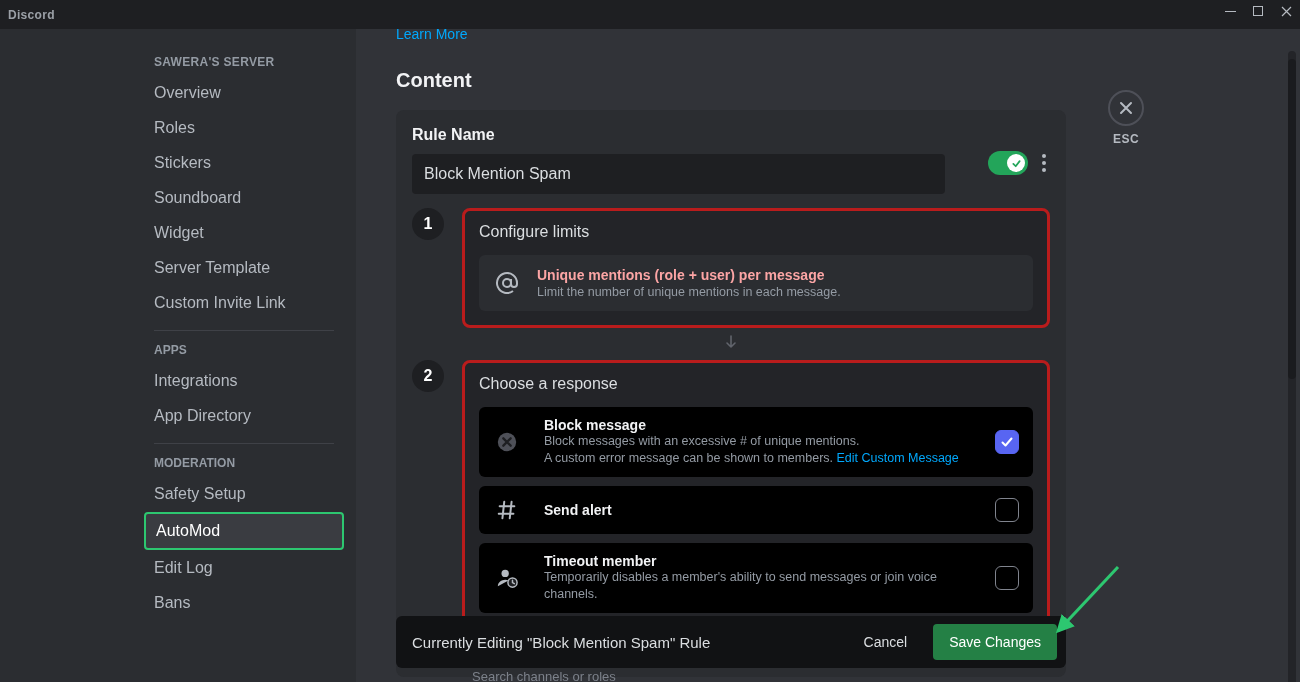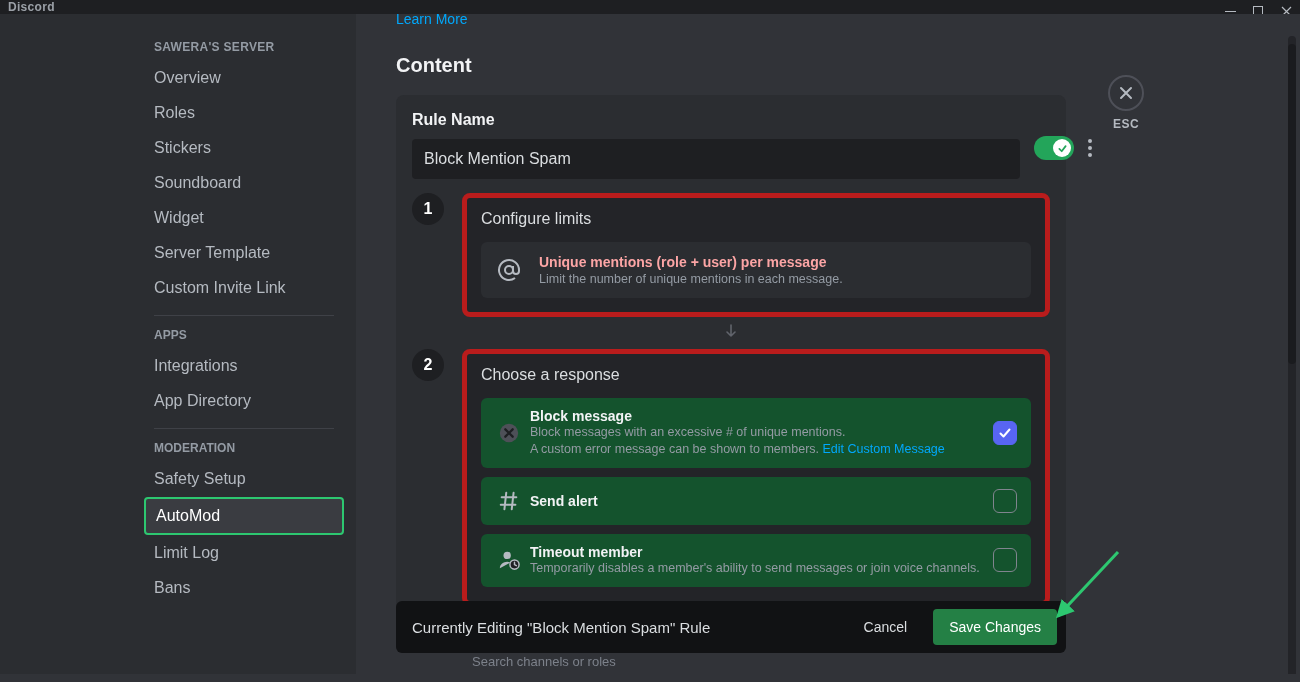--- a/index.html
+++ b/index.html
@@ -1,19 +1,19 @@
 <!DOCTYPE html>
 <html><head>
 <meta charset="utf-8">
 <style>
   * { margin:0; padding:0; box-sizing:border-box; font-family:"gg sans","Helvetica Neue",Helvetica,Arial,sans-serif; }
   body { width:1300px; height:682px; background:#313338; color:#dbdee1; overflow:hidden; position:relative; }
 
   
-  .titlebar { height:14px; background:#1e1f22; display:flex; align-items:center; padding:0 8px; font-size:12px; color:#9ba0a7; position:relative; }
+  .titlebar { height:29px; background:#1e1f22; display:flex; align-items:center; padding:0 8px; font-size:12px; color:#9ba0a7; position:relative; }
   .titlebar .app-name { font-weight:600; letter-spacing:0.3px; }
   .titlebar .win-ctrls { position:absolute; right:0; top:0; height:22px; display:flex; }
   .win-btn { width:28px; display:flex; align-items:center; justify-content:center; font-size:12px; color:#b5bac1; cursor:default; }
 
   .wrap { display:flex; height:660px; }
 
   
   .sidebar-col { width:356px; background:#2b2d31; display:flex; justify-content:flex-end; }
   .sidebar { width:224px; padding:20px 12px 20px 12px; overflow:hidden; }
   .side-header { font-size:12px; font-weight:700; letter-spacing:0.3px; color:#949ba4; padding:6px 10px; }
@@ -31,46 +31,46 @@
   .esc-circle { width:36px; height:36px; border:2px solid #4e5058; border-radius:50%; display:flex; align-items:center; justify-content:center; color:#b5bac1; cursor:pointer; }
   .esc-label { color:#b5bac1; font-size:12px; font-weight:600; margin-top:6px; letter-spacing:0.5px;}
 
   .content-area { position:absolute; top:40px; left:40px; width:670px; }
   .content-title { color:#f2f3f5; font-size:20px; font-weight:600; margin-bottom:18px; }
 
   .card { background:#2b2d31; border-radius:8px; padding:16px; }
   .rule-row { display:flex; align-items:flex-start; gap:14px; }
   .rule-left { flex:1; }
   .rule-label { color:#f2f3f5; font-size:16px; font-weight:600; margin-bottom:10px; }
-  .rule-input { width:608px; height:40px; background:#1e1f22; border:none; border-radius:4px; color:#dbdee1; font-size:16px; padding:0 12px; outline:none; }
+  .rule-input { width:533px; height:40px; background:#1e1f22; border:none; border-radius:4px; color:#dbdee1; font-size:16px; padding:0 12px; outline:none; }
   .rule-right { display:flex; align-items:center; gap:10px; padding-top:24px; }
 
   .toggle { width:40px; height:24px; background:#23a55a; border-radius:12px; position:relative; cursor:pointer; }
   .toggle .thumb { width:18px; height:18px; background:#fff; border-radius:50%; position:absolute; top:3px; right:3px; display:flex; align-items:center; justify-content:center; color:#23a55a; font-size:11px; font-weight:700;}
   .kebab { display:flex; flex-direction:column; gap:3px; padding:4px; cursor:pointer; }
   .kebab span { width:4px; height:4px; background:#b5bac1; border-radius:50%; }
 
   .step { display:flex; gap:18px; margin-top:14px; }
   .step-num { width:32px; height:32px; background:#1e1f22; border-radius:50%; color:#fff; font-size:16px; font-weight:600; display:flex; align-items:center; justify-content:center; flex-shrink:0; }
-  .step-body { flex:1; background:#232428; border:5px solid #b91c1c; border-radius:8px; padding:14px; }
+  .step-body { flex:1; background:#232428; border:3px solid #b91c1c; border-radius:8px; padding:14px; }
   .step-body.no-pad { padding:12px 14px 14px 14px; }
   .step-title { color:#dbdee1; font-size:16px; margin-bottom:14px; }
 
   .limit-box { background:#2b2d31; border-radius:6px; padding:12px 14px; display:flex; align-items:center; gap:16px; }
   .limit-icon { width:28px; display:flex; justify-content:center; color:#b5bac1; font-size:22px;}
   .limit-text { flex:1; }
   .limit-title { color:#fca5a5; font-size:14px; font-weight:600; }
   .limit-sub { color:#949ba4; font-size:12.5px; margin-top:2px; }
   .stepper { display:flex; align-items:center; gap:6px; }
   .stp-btn { width:32px; height:32px; background:#4e5058; border-radius:4px; color:#fff; font-size:20px; display:flex; align-items:center; justify-content:center; cursor:pointer; }
   .stp-val { width:40px; text-align:center; color:#f2f3f5; font-size:18px; font-weight:500; }
 
   .arrow-down { text-align:center; color:#61646c; padding:6px 0; font-size:16px;}
 
-  .resp-item { background:#14532d; border-radius:6px; padding:10px 14px; display:flex; align-items:center; gap:7px; margin-bottom:9px; }
+  .resp-item { background:#000000; border-radius:6px; padding:10px 14px; display:flex; align-items:center; gap:23px; margin-bottom:9px; }
   .resp-item:last-child { margin-bottom:0; }
   .resp-icon { width:28px; height:28px; display:flex; align-items:center; justify-content:center; color:#b5bac1; }
   .resp-body { flex:1; }
   .resp-title { color:#f2f3f5; font-size:14px; font-weight:600; }
   .resp-sub { color:#949ba4; font-size:12.5px; line-height:1.35; }
   .resp-link { color:#00a8fc; }
   .chk { width:24px; height:24px; border:1px solid #80848e; border-radius:6px; cursor:pointer; }
   .chk.on { background:#5865f2; border-color:#5865f2; display:flex; align-items:center; justify-content:center; color:#fff; }
 
   .close-thin { text-align:center; color:#61646c; font-size:18px; padding:8px 0 2px 0; }
@@ -126,21 +126,21 @@
       <div class="side-item">Server Template</div>
       <div class="side-item">Custom Invite Link</div>
       <div class="side-sep"></div>
       <div class="side-cat" style="padding-top:2px">APPS</div>
       <div class="side-item">Integrations</div>
       <div class="side-item">App Directory</div>
       <div class="side-sep"></div>
       <div class="side-cat" style="padding-top:2px">MODERATION</div>
       <div class="side-item">Safety Setup</div>
       <div class="side-item active">AutoMod</div>
-      <div class="side-item">Limit Log</div>
+      <div class="side-item">Edit Log</div>
       <div class="side-item">Bans</div>
     </div>
   </div>
 
   <div class="main-col">
 
     <a class="learn-more">Learn More</a>
 
     <div class="esc-cluster">
       <div class="esc-circle">

